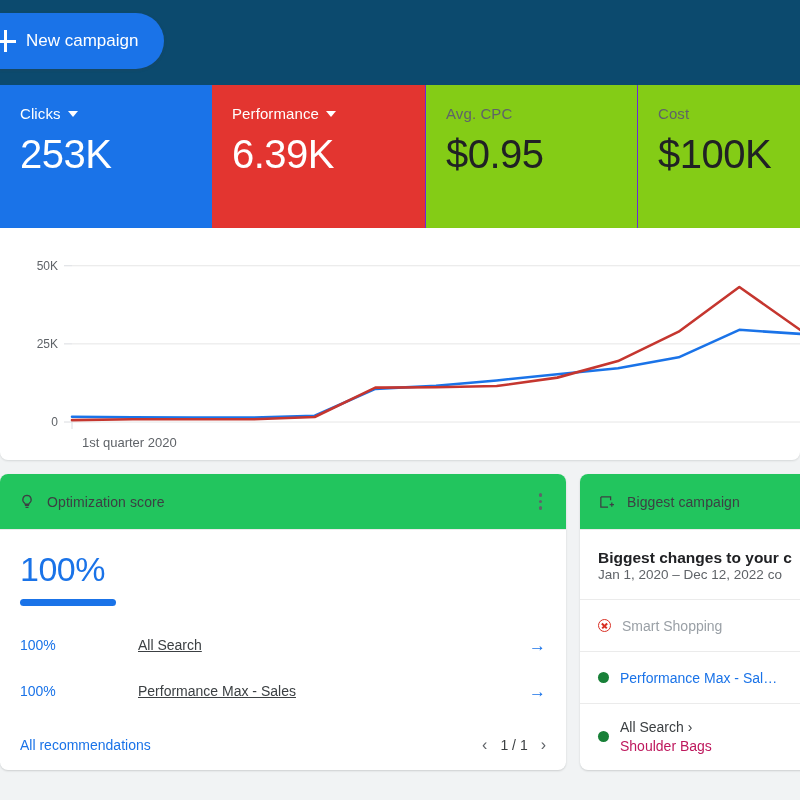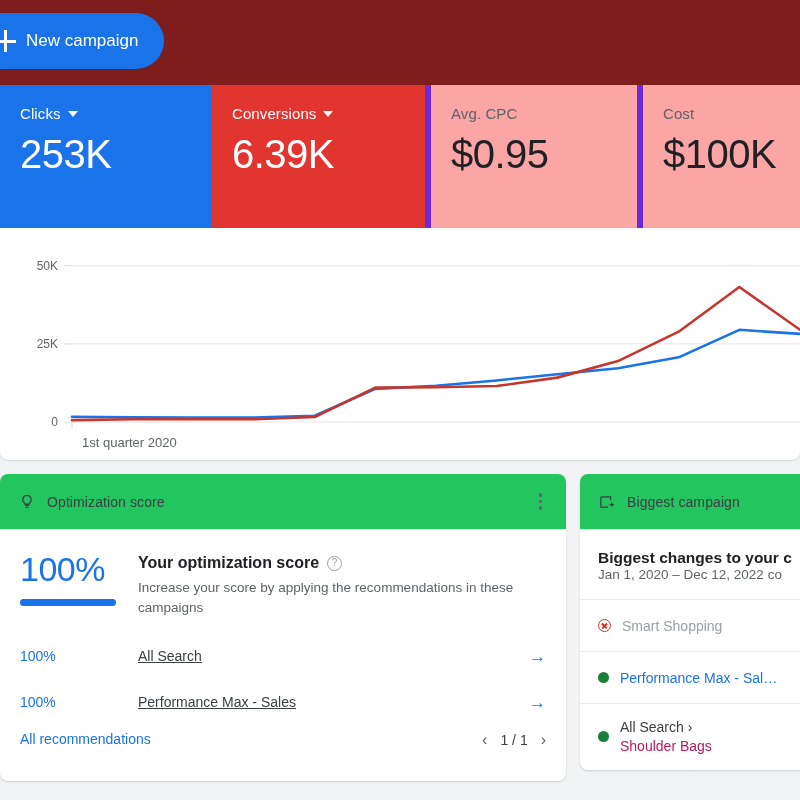--- a/index.html
+++ b/index.html
@@ -5,21 +5,21 @@
   * { margin:0; padding:0; box-sizing:border-box; }
   html,body { width:800px; height:800px; overflow:hidden; }
   body {
     font-family:"Liberation Sans", sans-serif;
     background:#f1f3f4;
     color:#202124;
     -webkit-font-smoothing:antialiased;
   }
 
   
-  .topbar { height:85px; position:relative; background:#7f1d1d; }
+  .topbar { height:85px; position:relative; background:#0c4a6e; }
   .new-campaign-btn {
     position:absolute; left:-26px; top:13px;
     height:56px; padding:0 26px 0 52px;
     background:#1a73e8; color:#fff;
     border:none; border-radius:28px;
     font-family:"Liberation Sans", sans-serif;
     font-size:17px; font-weight:500;
     display:flex; align-items:center;
     box-shadow:0 1px 3px rgba(60,64,67,.3);
     cursor:pointer; white-space:nowrap;
@@ -32,22 +32,22 @@
     content:""; position:absolute; background:#fff;
   }
   .plus-icon:before { left:0; top:9.5px; width:22px; height:3px; }
   .plus-icon:after  { top:0; left:9.5px; height:22px; width:3px; }
 
   
   .metrics { display:flex; height:143px; background:#fff; }
   .metric { padding:20px 0 0 20px; position:relative; flex:none; }
   .metric.blue  { width:212px; background:#1a73e8; color:#fff; }
   .metric.red   { width:213px; background:#e33530; color:#fff; }
-  .metric.plain { width:212px; background:#fca5a5; color:#202124;
-                  border-left:6px solid #6d28d9; }
+  .metric.plain { width:212px; background:#84cc16; color:#202124;
+                  border-left:1px solid #6d28d9; }
   .metric.plain.last { width:163px; }
   .metric-label {
     font-size:15px; font-weight:400; letter-spacing:.1px;
     display:flex; align-items:center; gap:7px;
   }
   .metric.plain .metric-label { color:#5f6368; }
   .caret {
     width:0; height:0;
     border-left:5px solid transparent; border-right:5px solid transparent;
     border-top:6px solid currentColor; display:inline-block;
@@ -109,21 +109,21 @@
 
   .rec-row {
     display:flex; align-items:center; height:46px; padding:0 20px;
     font-size:14px;
   }
   .rec-pct { width:118px; color:#1a73e8; flex:none; }
   .rec-name { flex:1; color:#3c4043;text-decoration:underline; }
   .rec-arrow { color:#1a73e8; font-size:17px; line-height:1; }
 
   .card-foot {
-    display:flex; align-items:flex-start; height:50px;
+    display:flex; align-items:center; height:50px;
     padding:0 20px; margin-top:6px;
   }
   .all-recs { color:#1a73e8; font-size:14px; font-weight:500; cursor:pointer; }
   .pager { margin-left:auto; display:flex; align-items:center; gap:13px;
            font-size:14px; color:#3c4043; }
   .pager .chev { color:#5f6368; font-size:16px; cursor:pointer; }
 
   
   .chg-body { padding:19px 18px 17px 18px; }
   .chg-title { font-size:15.5px; font-weight:700; color:#202124; white-space:nowrap; }
@@ -168,21 +168,21 @@
   <div class="metric blue">
     <div class="metric-label">
       <span>Clicks</span>
       <span class="caret"></span>
     </div>
     <div class="metric-value">253K</div>
   </div>
 
   <div class="metric red">
     <div class="metric-label">
-      <span>Conversions</span>
+      <span>Performance</span>
       <span class="caret"></span>
     </div>
     <div class="metric-value">6.39K</div>
   </div>
 
   <div class="metric plain">
     <div class="metric-label">
       <span>Avg. CPC</span>
     </div>
     <div class="metric-value">$0.95</div>
@@ -228,27 +228,20 @@
           <i></i>
           <i></i>
       </span>
     </div>
 
     <div class="opt-body">
       <div class="opt-score-col">
         <div class="opt-score">100%</div>
         <div class="opt-bar"></div>
       </div>
-      <div class="opt-text-col">
-        <div class="opt-title">
-          <span>Your optimization score</span>
-          <span class="help-icon">?</span>
-        </div>
-        <div class="opt-sub">Increase your score by applying the recommendations in these campaigns</div>
-      </div>
     </div>
 
     <div class="rec-row">
       <span class="rec-pct">100%</span>
       <span class="rec-name">All Search</span>
       <span class="rec-arrow">→</span>
     </div>
 
     <div class="rec-row">
       <span class="rec-pct">100%</span>

